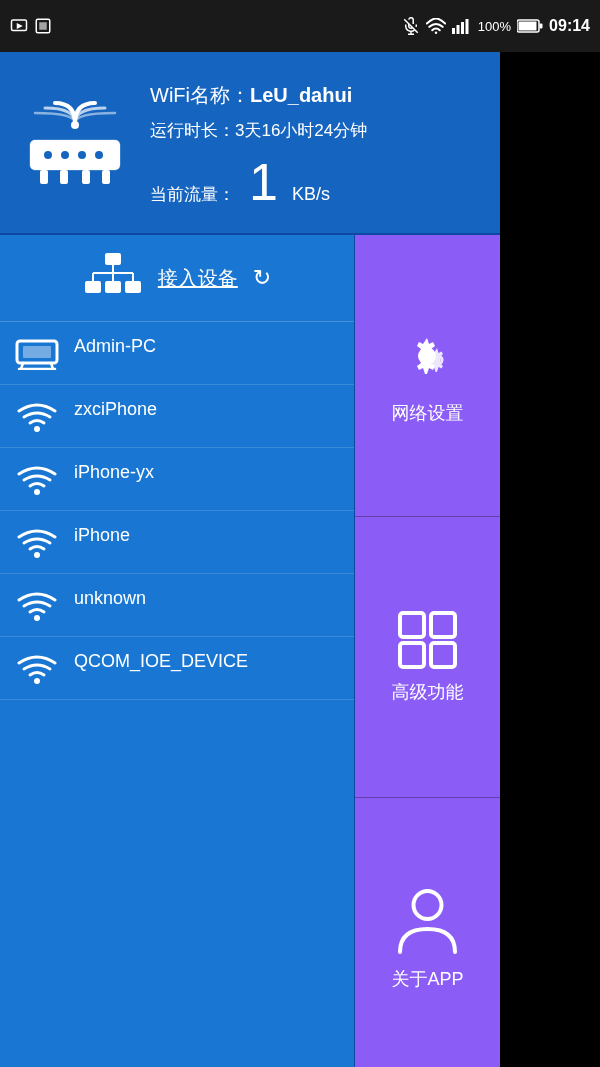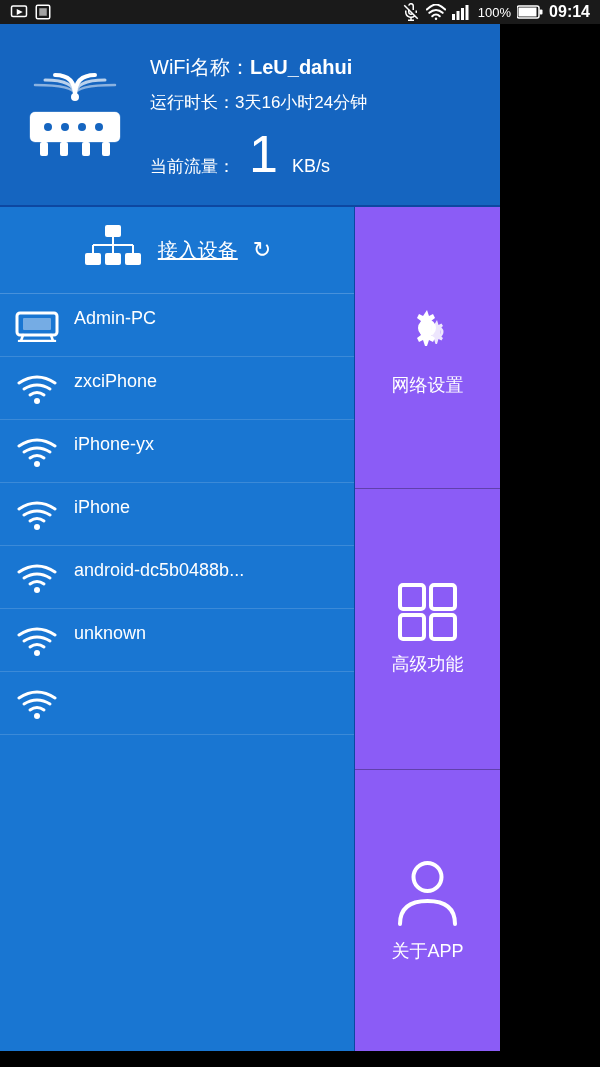--- a/index.html
+++ b/index.html
@@ -6,21 +6,21 @@
     body {
       width: 600px;
       height: 1067px;
       font-family: 'Arial', sans-serif;
       background: #000;
       overflow: hidden;
     }
 
     
     .status-bar {
-      height: 24px;
+      height: 52px;
       background: #1a1a1a;
       display: flex;
       align-items: center;
       justify-content: space-between;
       padding: 0 10px;
       color: white;
       font-size: 13px;
     }
     .status-left { display: flex; gap: 6px; align-items: center; }
     .status-right { display: flex; gap: 6px; align-items: center; font-size: 13px; }
@@ -301,38 +301,30 @@
       </svg>
             <span class="device-name">iPhone</span>
           </div>
           <div class="device-item">
             <svg class="device-icon" viewBox="0 0 44 34" xmlns="http://www.w3.org/2000/svg">
         <path d="M4 12 Q22 0 40 12" fill="none" stroke="white" stroke-width="3" stroke-linecap="round"></path>
         <path d="M9 18 Q22 10 35 18" fill="none" stroke="white" stroke-width="3" stroke-linecap="round"></path>
         <path d="M15 24 Q22 19 29 24" fill="none" stroke="white" stroke-width="3" stroke-linecap="round"></path>
         <circle cx="22" cy="30" r="3" fill="white"></circle>
       </svg>
-            <span class="device-name">android-dc5b0488b...</span>
-          </div>
-          <div class="device-item">
-            <svg class="device-icon" viewBox="0 0 44 34" xmlns="http://www.w3.org/2000/svg">
-        <path d="M4 12 Q22 0 40 12" fill="none" stroke="white" stroke-width="3" stroke-linecap="round"></path>
-        <path d="M9 18 Q22 10 35 18" fill="none" stroke="white" stroke-width="3" stroke-linecap="round"></path>
-        <path d="M15 24 Q22 19 29 24" fill="none" stroke="white" stroke-width="3" stroke-linecap="round"></path>
-        <circle cx="22" cy="30" r="3" fill="white"></circle>
-      </svg>
             <span class="device-name">unknown</span>
           </div>
           <div class="device-item">
             <svg class="device-icon" viewBox="0 0 44 34" xmlns="http://www.w3.org/2000/svg">
         <path d="M4 12 Q22 0 40 12" fill="none" stroke="white" stroke-width="3" stroke-linecap="round"></path>
         <path d="M9 18 Q22 10 35 18" fill="none" stroke="white" stroke-width="3" stroke-linecap="round"></path>
         <path d="M15 24 Q22 19 29 24" fill="none" stroke="white" stroke-width="3" stroke-linecap="round"></path>
         <circle cx="22" cy="30" r="3" fill="white"></circle>
       </svg>
+            <span class="device-name">QCOM_IOE_DEVICE</span>
           </div>
         </div>
     </div>
 
     <div class="actions-panel">
 
       <div class="action-btn">
         <svg width="65" height="65" viewBox="0 0 65 65">
 
           <g transform="translate(10, 8)">

